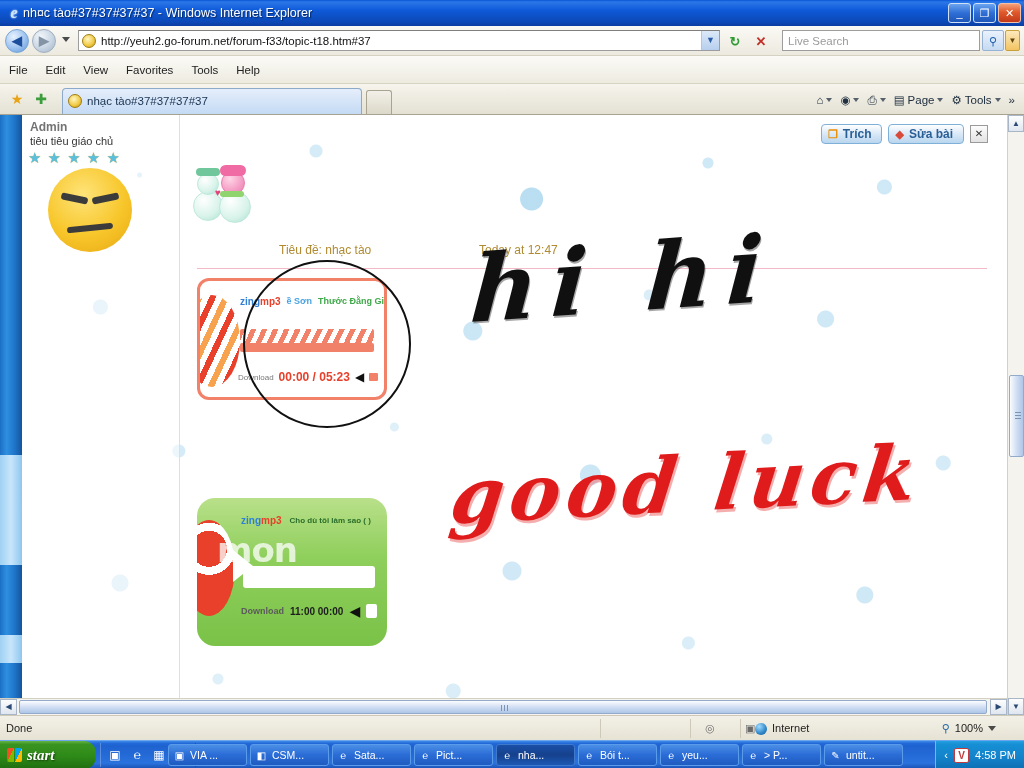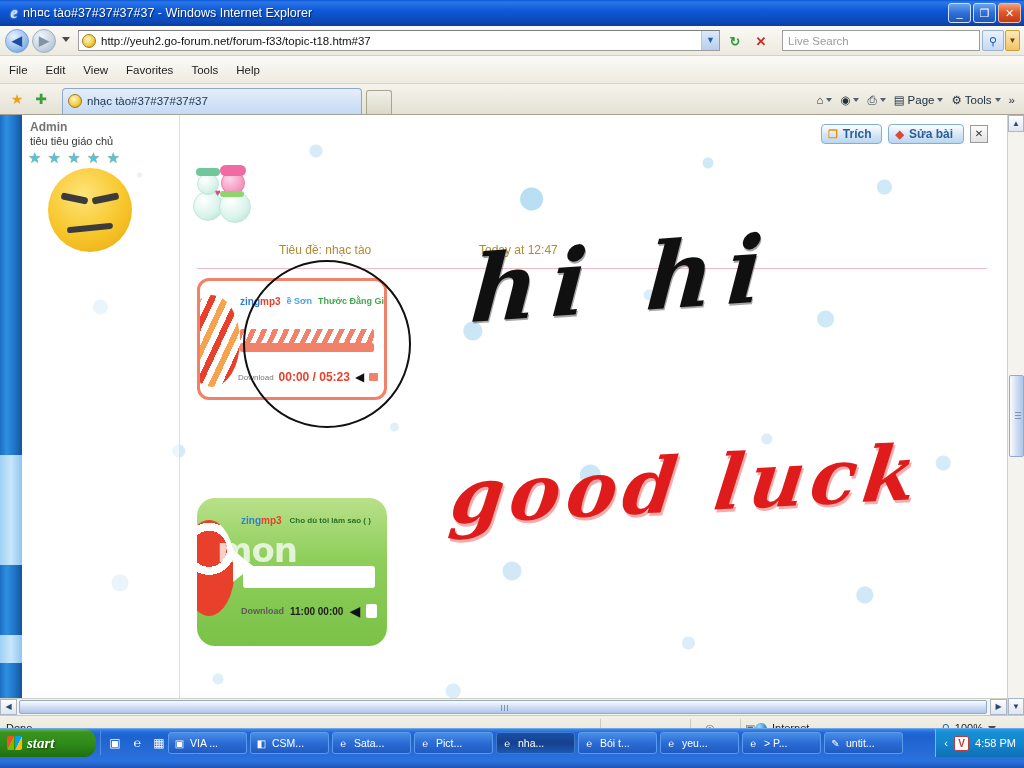--- a/index.html
+++ b/index.html
@@ -358,21 +358,21 @@
   #st-zoom .mag { color:#2a6aa8; font-size:11px; }
   #st-zoom .caret2 { width:0;height:0;border-left:4px solid transparent;border-right:4px solid transparent;border-top:5px solid #4a4a4a;}
   #st-sep1 { position:absolute; left:600px; top:3px; width:1px; height:19px; background:#cdc8b7;}
   #st-sep2 { position:absolute; left:690px; top:3px; width:1px; height:19px; background:#cdc8b7;}
   #st-sep3 { position:absolute; left:740px; top:3px; width:1px; height:19px; background:#cdc8b7;}
   #st-ico1 { position:absolute; left:705px; top:6px; font-size:11px; color:#6a6a6a; }
   #st-ico2 { position:absolute; left:745px; top:6px; font-size:11px; color:#6a6a6a; }
 
   
   #taskbar {
-    position:absolute; left:0; bottom:0; width:1024px; height:40px;
+    position:absolute; left:0; bottom:0; width:1024px; height:28px;
     background:linear-gradient(to bottom,#3f8ce8 0%,#2268d8 9%,#1e62d0 18%,#2a72dd 82%,#1c55b8 100%);
     border-top:1px solid #6ba6ee;
   }
   #startbtn {
     position:absolute; left:0; top:0; width:96px; height:28px;
     background:linear-gradient(to bottom,#64b446 0%,#399320 12%,#2e8a18 55%,#1f6d10 100%);
     border-radius:0 12px 12px 0;
     display:flex; align-items:center; gap:5px; padding-left:7px;
   }
   #startbtn .flag {

